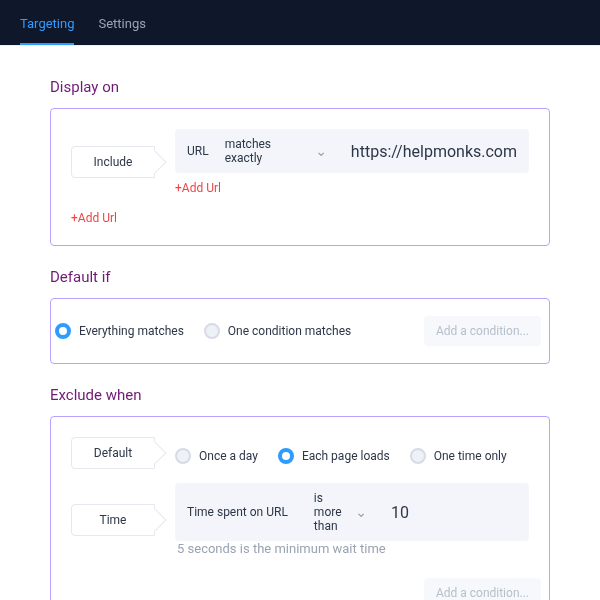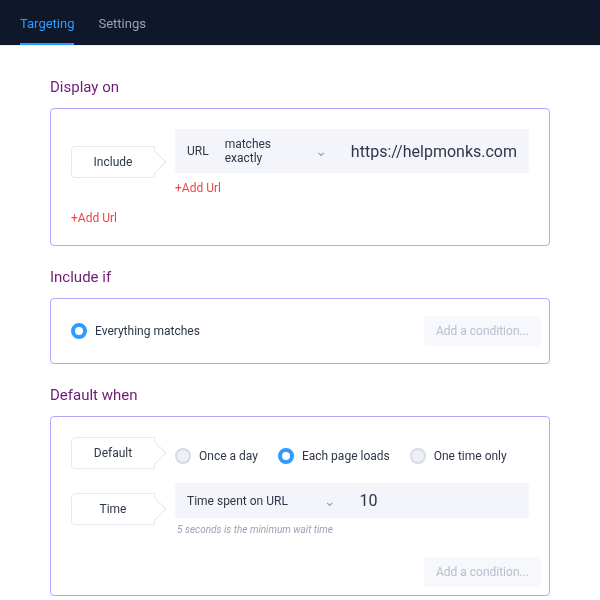--- a/index.html
+++ b/index.html
@@ -43,22 +43,22 @@
   .pill-select { flex: 1; font-size: 12px; color: #2d3748; background: transparent; border: none; appearance: none; position: relative; }
   .chev { color: #9aa3b2; font-size: 14px; padding: 0 10px; }
   .pill-input { font-size: 16px; color: #2d3748; background: transparent; border: none; padding-left: 14px; min-width: 140px; }
   .addlink { color: #ef4444; font-size: 12px; display: inline-block; margin-top: 8px; cursor: pointer; }
   .radios { display: flex; align-items: center; gap: 20px; }
   .radio { display: flex; align-items: center; gap: 8px; font-size: 12px; color: #2d3748; cursor: pointer; }
   .rdot { width: 16px; height: 16px; border-radius: 50%; border: 2px solid #d6dbe5; background: #eef1f6; display: inline-block; flex-shrink:0; }
   .rdot.on { border: 4px solid #2f9bff; background: #fff; }
   .ghostbtn { position: absolute; right: 8px; bottom: 8px; background: #f6f8fb; color: #b6bfcc; font-size: 12px; padding: 8px 12px; border-radius: 4px; cursor: pointer; }
   .ghostbtn2 { position: absolute; right: 8px; top: 50%; transform: translateY(-50%); background: #f6f8fb; color: #b6bfcc; font-size: 12px; padding: 8px 12px; border-radius: 4px; cursor: pointer; }
-  .helper { font-size: 10px; color: #9aa3b2; margin-top: 6px; padding-left: 2px; font-style: italic; }
-  .panel-if { padding: 24px 20px; }
+  .helper { font-size: 13px; color: #9aa3b2; padding-left: 2px; }
+  .panel-if { padding: 24px 4px; }
 </style>
 </head>
 <body>
 
 <div class="page">
   <div class="tabbar">
     <div class="tab active">Targeting</div>
     <div class="tab">Settings</div>
   </div>
 
@@ -78,32 +78,36 @@
           <span class="addlink">+Add Url</span>
         </div>
       </div>
       <div class="row">
         <div class="col">
           <span class="addlink" style="margin-top:2px;">+Add Url</span>
         </div>
       </div>
     </div>
 
-    <div class="section-title">Include if</div>
+    <div class="section-title">Default if</div>
     <div class="panel panel-if">
       <div class="radios">
         <div class="radio">
           <span class="rdot on"></span>
           <span>Everything matches</span>
         </div>
+        <div class="radio">
+          <span class="rdot"></span>
+          <span>One condition matches</span>
+        </div>
       </div>
       <div class="ghostbtn2">Add a condition...</div>
     </div>
 
-    <div class="section-title">Default when</div>
+    <div class="section-title">Exclude when</div>
     <div class="panel" style="padding-bottom:46px;">
       <div class="row">
         <div class="tag">Default</div>
         <div class="col">
           <div class="radios" style="padding-top:6px;">
             <div class="radio">
               <span class="rdot"></span>
               <span>Once a day</span>
             </div>
             <div class="radio">
@@ -115,20 +119,21 @@
               <span>One time only</span>
             </div>
           </div>
         </div>
       </div>
       <div class="row">
         <div class="tag">Time</div>
         <div class="col">
           <div class="pillrow">
             <span class="pill-label" style="padding-right:26px;">Time spent on URL</span>
+            <span class="pill-select">is more than</span>
             <span class="chev">⌄</span>
             <span class="pill-input">10</span>
           </div>
           <div class="helper">5 seconds is the minimum wait time</div>
         </div>
       </div>
       <div class="ghostbtn">Add a condition...</div>
     </div>
 
   </div>

